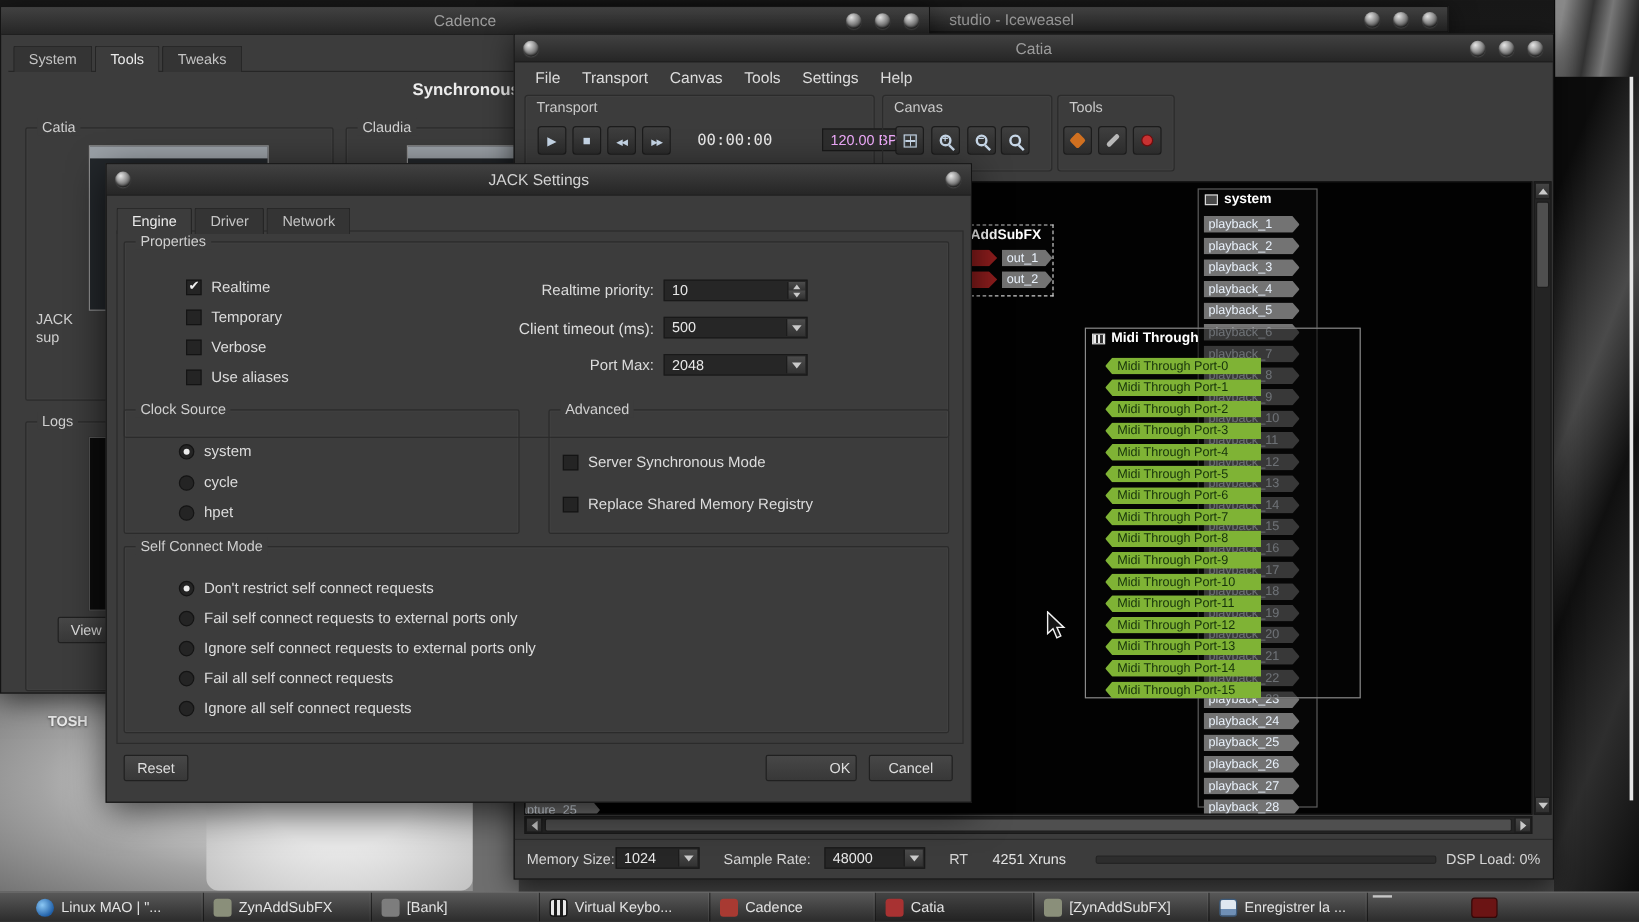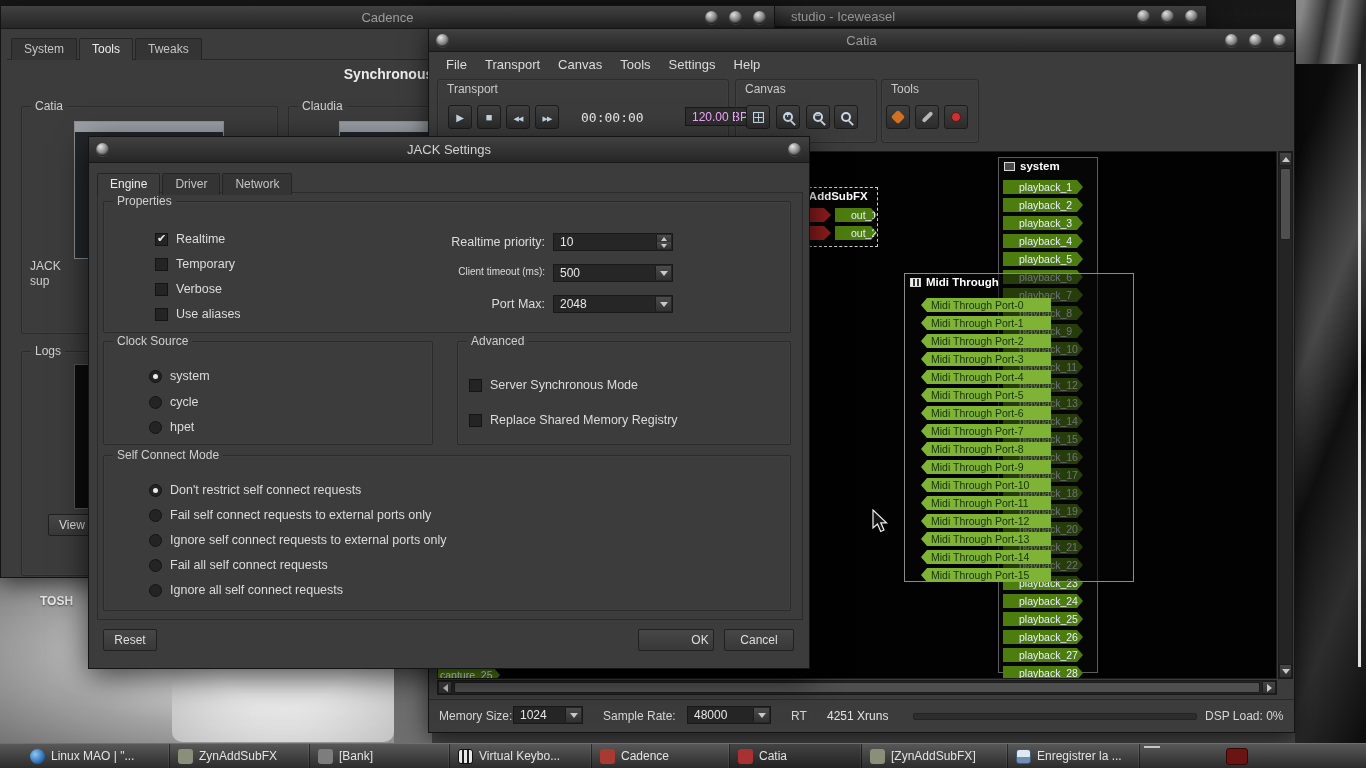--- a/index.html
+++ b/index.html
@@ -67,21 +67,21 @@
   
   #canvas{position:absolute;background:#020202;overflow:hidden;border:1px solid #1a1a1a;}
   .node{position:absolute;border:1px solid rgba(150,150,150,.6);background:rgba(10,10,10,.5);}
   .node-title{position:absolute;left:0;right:0;top:2px;display:flex;align-items:center;gap:5px;padding-left:5px;
     color:#fff;font-weight:bold;font-size:11.5px;white-space:nowrap;}
   .nicon-hw{width:11px;height:9px;border:1px solid #d8d8d8;background:#4a4a4a;flex:0 0 11px;}
   .nicon-midi{width:11px;height:9px;border:1px solid #d8d8d8;flex:0 0 11px;
     background:repeating-linear-gradient(90deg,#eee 0 2px,#333 2px 4px);}
   .ports{position:absolute;display:flex;flex-direction:column;gap:4px;}
   .port{height:14px;line-height:14px;font-size:10.5px;white-space:nowrap;overflow:hidden;}
-  .port.audio{width:80px;background:#4d7c0f;color:#e9f1fb;padding:0 8px 0 16px;
+  .port.audio{width:80px;background:#737373;color:#e9f1fb;padding:0 8px 0 4px;
     clip-path:polygon(0 0,calc(100% - 6px) 0,100% 50%,calc(100% - 6px) 100%,0 100%);}
   .port.midi{width:130px;background:#7fb335;color:#16320b;padding:0 5px 0 10px;
     clip-path:polygon(0 50%,6px 0,100% 0,100% 100%,6px 100%);}
   .port.jackmidi{position:absolute;width:92px;background:#8f1d1d;color:#f2c7c7;padding:0 10px 0 5px;
     clip-path:polygon(0 0,calc(100% - 7px) 0,100% 50%,calc(100% - 7px) 100%,0 100%);}
 
   .scroll{position:absolute;background:#242424;border:1px solid #1a1a1a;}
   .sb-btn{position:absolute;background:linear-gradient(#454545,#303030);border:1px solid #1d1d1d;
     display:flex;align-items:center;justify-content:center;}
   .sb-thumb{position:absolute;background:#4f4f4f;border:1px solid #1d1d1d;border-radius:2px;}
@@ -384,21 +384,21 @@
       </span>
   </div>
 
   <div class="tabrow" style="left:8px;top:36px;">
     <span class="tab active">Engine</span>
     <span class="tab">Driver</span>
     <span class="tab">Network</span>
   </div>
   <div class="abs" style="left:8px;top:55px;width:706px;height:428px;border:1px solid #2b2b2b;"></div>
 
-  <div class="groupbox" style="left:14px;top:64px;width:688px;height:132px;">
+  <div class="groupbox" style="left:14px;top:64px;width:688px;height:164px;">
     <span class="gb-label">Properties</span>
   </div>
   <label class="check-row" style="left:66px;top:94px;">
     <span class="checkbox checked"></span>
     <span>Realtime</span>
   </label>
   <label class="check-row" style="left:66px;top:119px;">
     <span class="checkbox"></span>
     <span>Temporary</span>
   </label>
@@ -417,21 +417,21 @@
     <span class="spincol">
       <span class="spinbtn">
           <span class="tri-u"></span>
         </span>
       <span class="spinbtn">
           <span class="tri-d"></span>
         </span>
     </span>
   </div>
 
-  <span class="abs" style="left:220px;top:129px;width:236px;text-align:right;color:#dcdcdc;font-size:10px;">Client timeout (ms):</span>
+  <span class="abs" style="left:220px;top:129px;width:236px;text-align:right;color:#dcdcdc;font-size:13px;">Client timeout (ms):</span>
   <div class="field" style="left:464px;top:127px;width:120px;height:18px;">
     <span>500</span>
     <span class="combo-arrow">
         <span class="tri-d"></span>
       </span>
   </div>
 
   <span class="abs" style="left:220px;top:160px;width:236px;text-align:right;color:#dcdcdc;font-size:12.5px;">Port Max:</span>
   <div class="field" style="left:464px;top:158px;width:120px;height:18px;">
     <span>2048</span>

